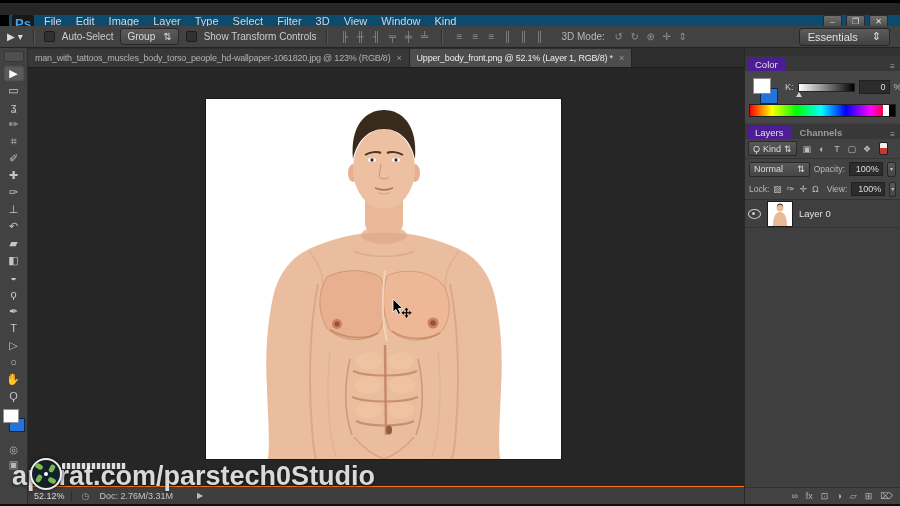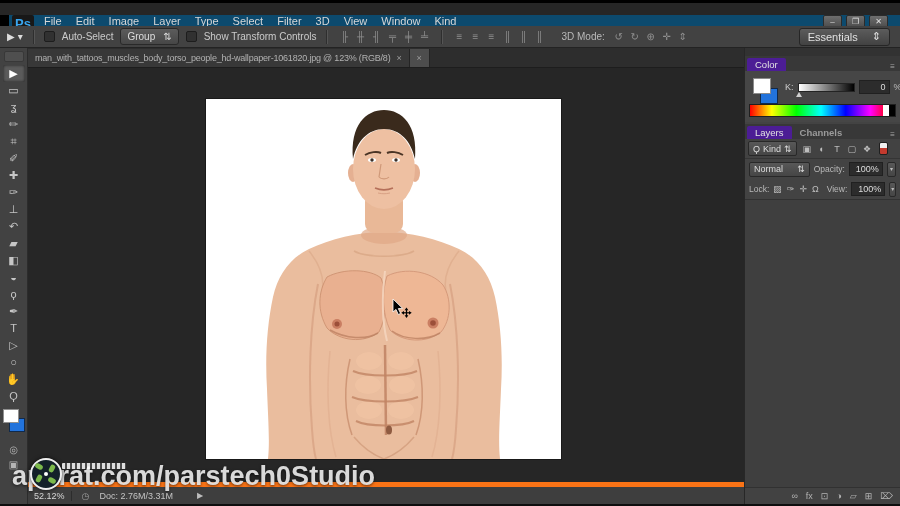--- a/index.html
+++ b/index.html
@@ -46,21 +46,21 @@
   
   .workarea{flex:1;display:flex;flex-direction:column;background:#262626;min-width:0;}
   .tabbar{height:19px;background:#2d2d2d;border-bottom:1px solid #1d1d1d;display:flex;align-items:flex-end;overflow:hidden;}
   .tab{height:18px;display:flex;align-items:center;gap:6px;padding:0 7px;font-size:9px;letter-spacing:-0.2px;color:#b2b2b2;background:#383838;border-right:1px solid #242424;white-space:nowrap;overflow:hidden;}
   .tab.active{background:#4d4d4d;color:#ececec;}
   .tab .tab-close{color:#9a9a9a;font-size:9px;flex:none;}
   .canvas-area{flex:1;position:relative;background:#262626;}
   .canvas{position:absolute;left:178px;top:31px;width:355px;height:360px;background:#fff;box-shadow:0 0 0 1px #191919;}
   .canvas svg.figure{display:block;}
   .cursor{position:absolute;left:186px;top:200px;z-index:5;}
-  .statusbar{height:17px;background:#3e3e3e;border-top:5px solid #f97316;display:flex;align-items:center;font-size:9px;color:#c3c3c3;gap:10px;padding-left:6px;}
+  .statusbar{height:17px;background:#3e3e3e;border-top:1px solid #f97316;display:flex;align-items:center;font-size:9px;color:#c3c3c3;gap:10px;padding-left:6px;}
   .zoomfield{padding:0 6px 0 0;border-right:1px solid #2c2c2c;color:#d7d7d7;}
   .status-icon{color:#9a9a9a;font-size:9px;}
   .status-arrow{color:#bdbdbd;font-size:8px;margin-left:14px;}
 
   
   .dock{width:155px;background:#434343;border-left:1px solid #272727;display:flex;flex-direction:column;}
   .dock-top{height:8px;background:#323232;}
   .panel-header{height:15px;background:#383838;display:flex;align-items:flex-end;padding-left:2px;}
   .panel-tab{font-size:9.5px;color:#e2e2e2;background:#4c1d95;padding:1px 8px 1px;border-radius:2px 2px 0 0;}
   .panel-tab.inactive{background:transparent;color:#9b9b9b;font-weight:bold;}
@@ -227,20 +227,21 @@
       <span class="sm-icon">▣</span>
     </div>
 
     <div class="workarea">
       <div class="tabbar">
         <span class="tab">
           <span>man_with_tattoos_muscles_body_torso_people_hd-wallpaper-1061820.jpg @ 123% (RGB/8)</span>
           <span class="tab-close">×</span>
         </span>
         <span class="tab active">
+          <span>Upper_body_front.png @ 52.1% (Layer 1, RGB/8) *</span>
           <span class="tab-close">×</span>
         </span>
       </div>
 
       <div class="canvas-area">
         <div class="canvas">
 
           <svg class="figure" width="355" height="360" viewBox="0 0 355 360">
             <rect width="355" height="360" fill="#ffffff"></rect>
 
@@ -378,20 +379,32 @@
               <span class="p-icon">✑</span>
               <span class="p-icon">✛</span>
               <span class="p-icon">Ω</span>
             </span>
           <span style="flex:1"></span>
           <span class="small-label">View:</span>
           <span class="value-box">100%</span>
           <span class="mini-btn">▾</span>
         </div>
 
+        <div class="layer-row">
+          <span class="eye"></span>
+          <span class="thumb">
+            <svg width="24" height="24" viewBox="0 0 24 24">
+              <rect width="24" height="24" fill="#ffffff"></rect>
+              <circle cx="12" cy="6" r="3.4" fill="#e8b897"></circle>
+              <path d="M5,24 C5,14 8,10 12,10 C16,10 19,14 19,24 Z" fill="#e8b897"></path>
+              <path d="M8.8,5 C9,2.6 10.3,1.6 12,1.6 C13.7,1.6 15,2.6 15.2,5 C14.4,3.4 13.4,2.8 12,2.8 C10.6,2.8 9.6,3.4 8.8,5 Z" fill="#3a2a1c"></path>
+            </svg>
+          </span>
+          <span class="layer-name">Layer 0</span>
+        </div>
 
         <div class="layers-fill"></div>
         <div class="panel-bottom">
           <span id="bottom-icons">
               <span class="p-icon">∞</span>
               <span class="p-icon">fx</span>
               <span class="p-icon">⊡</span>
               <span class="p-icon">◑</span>
               <span class="p-icon">▱</span>
               <span class="p-icon">⊞</span>

